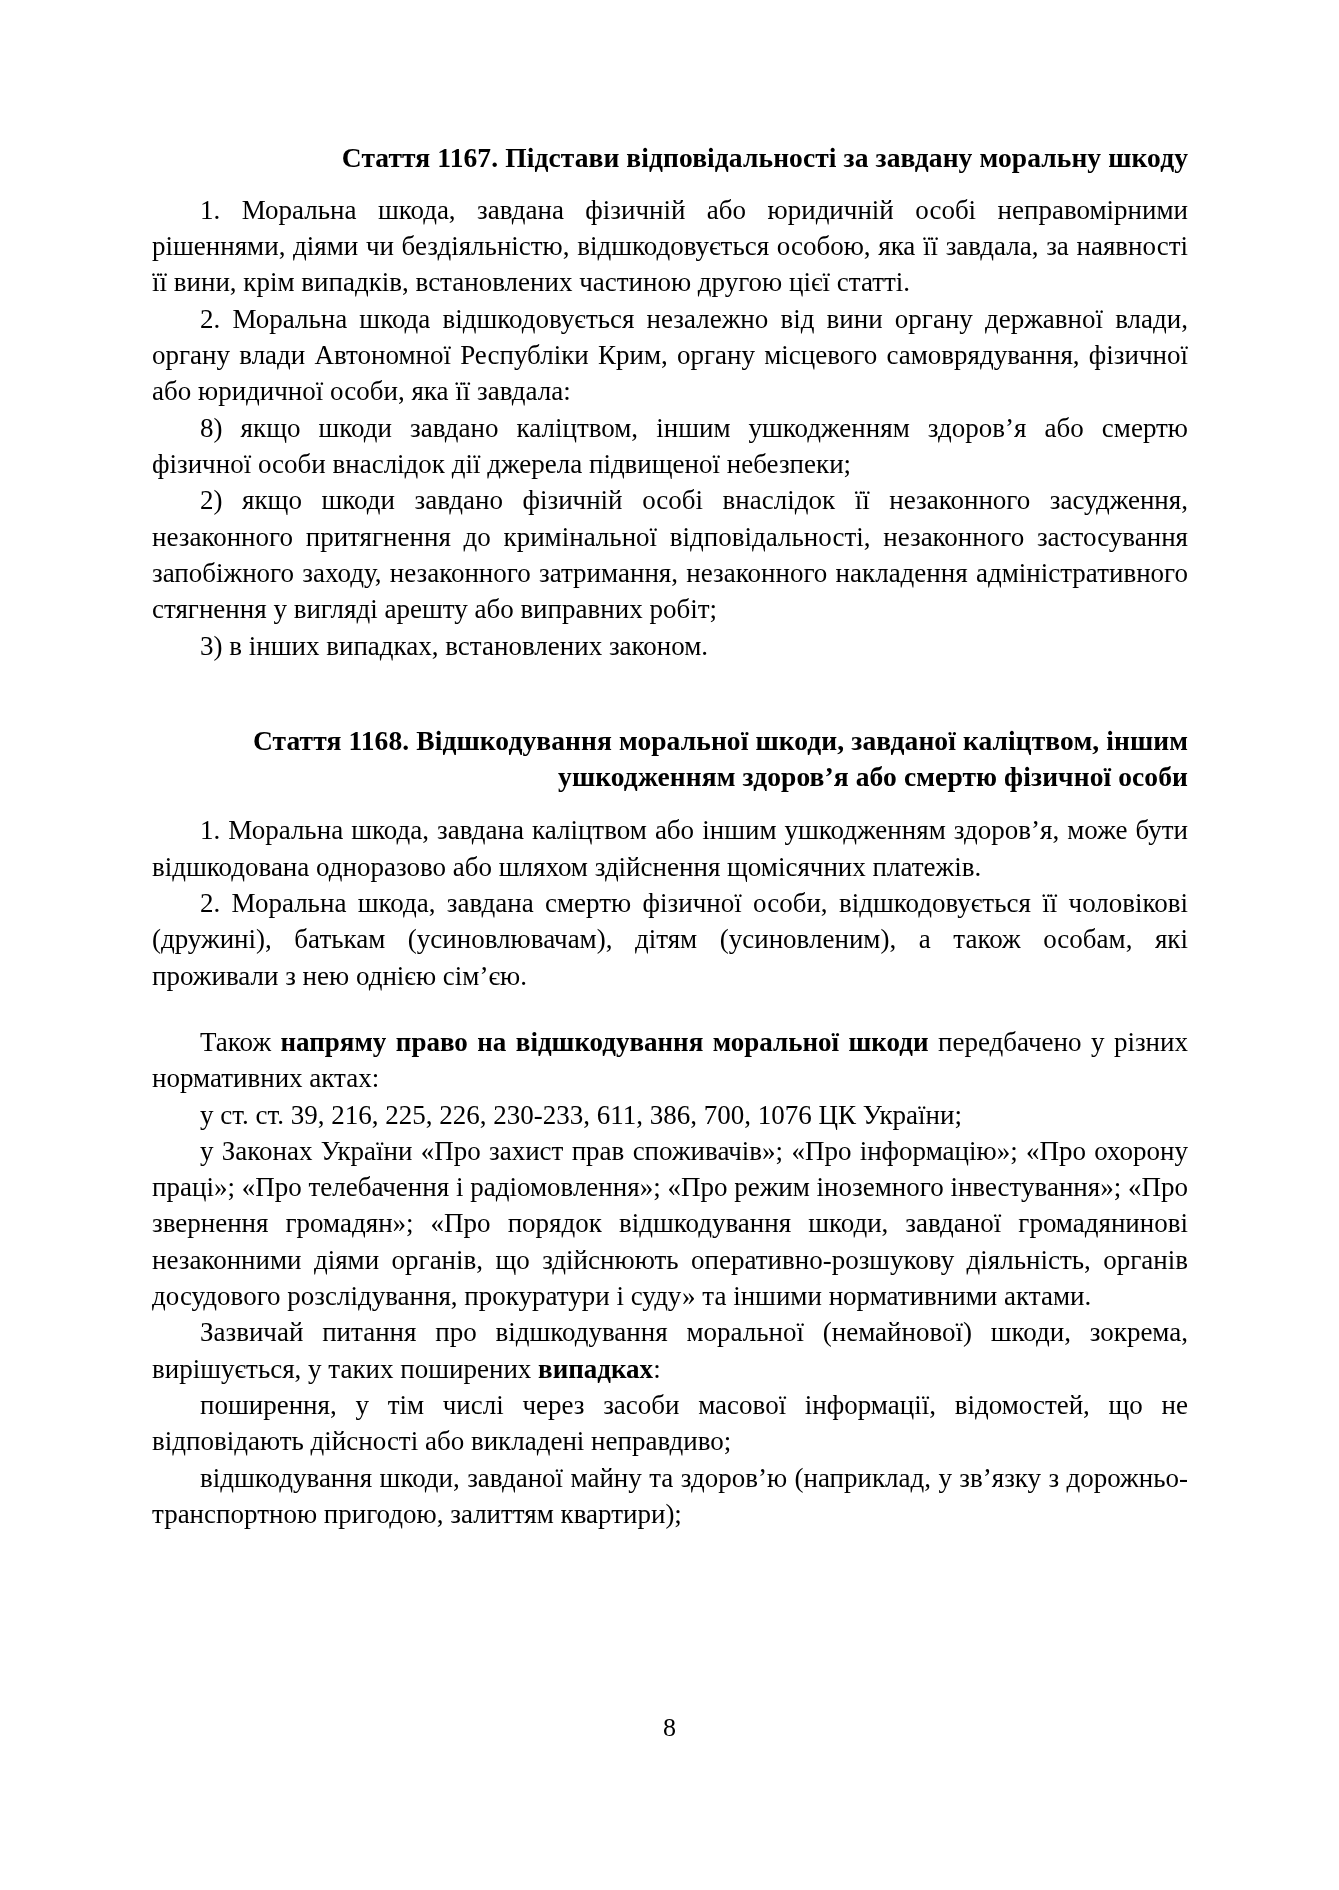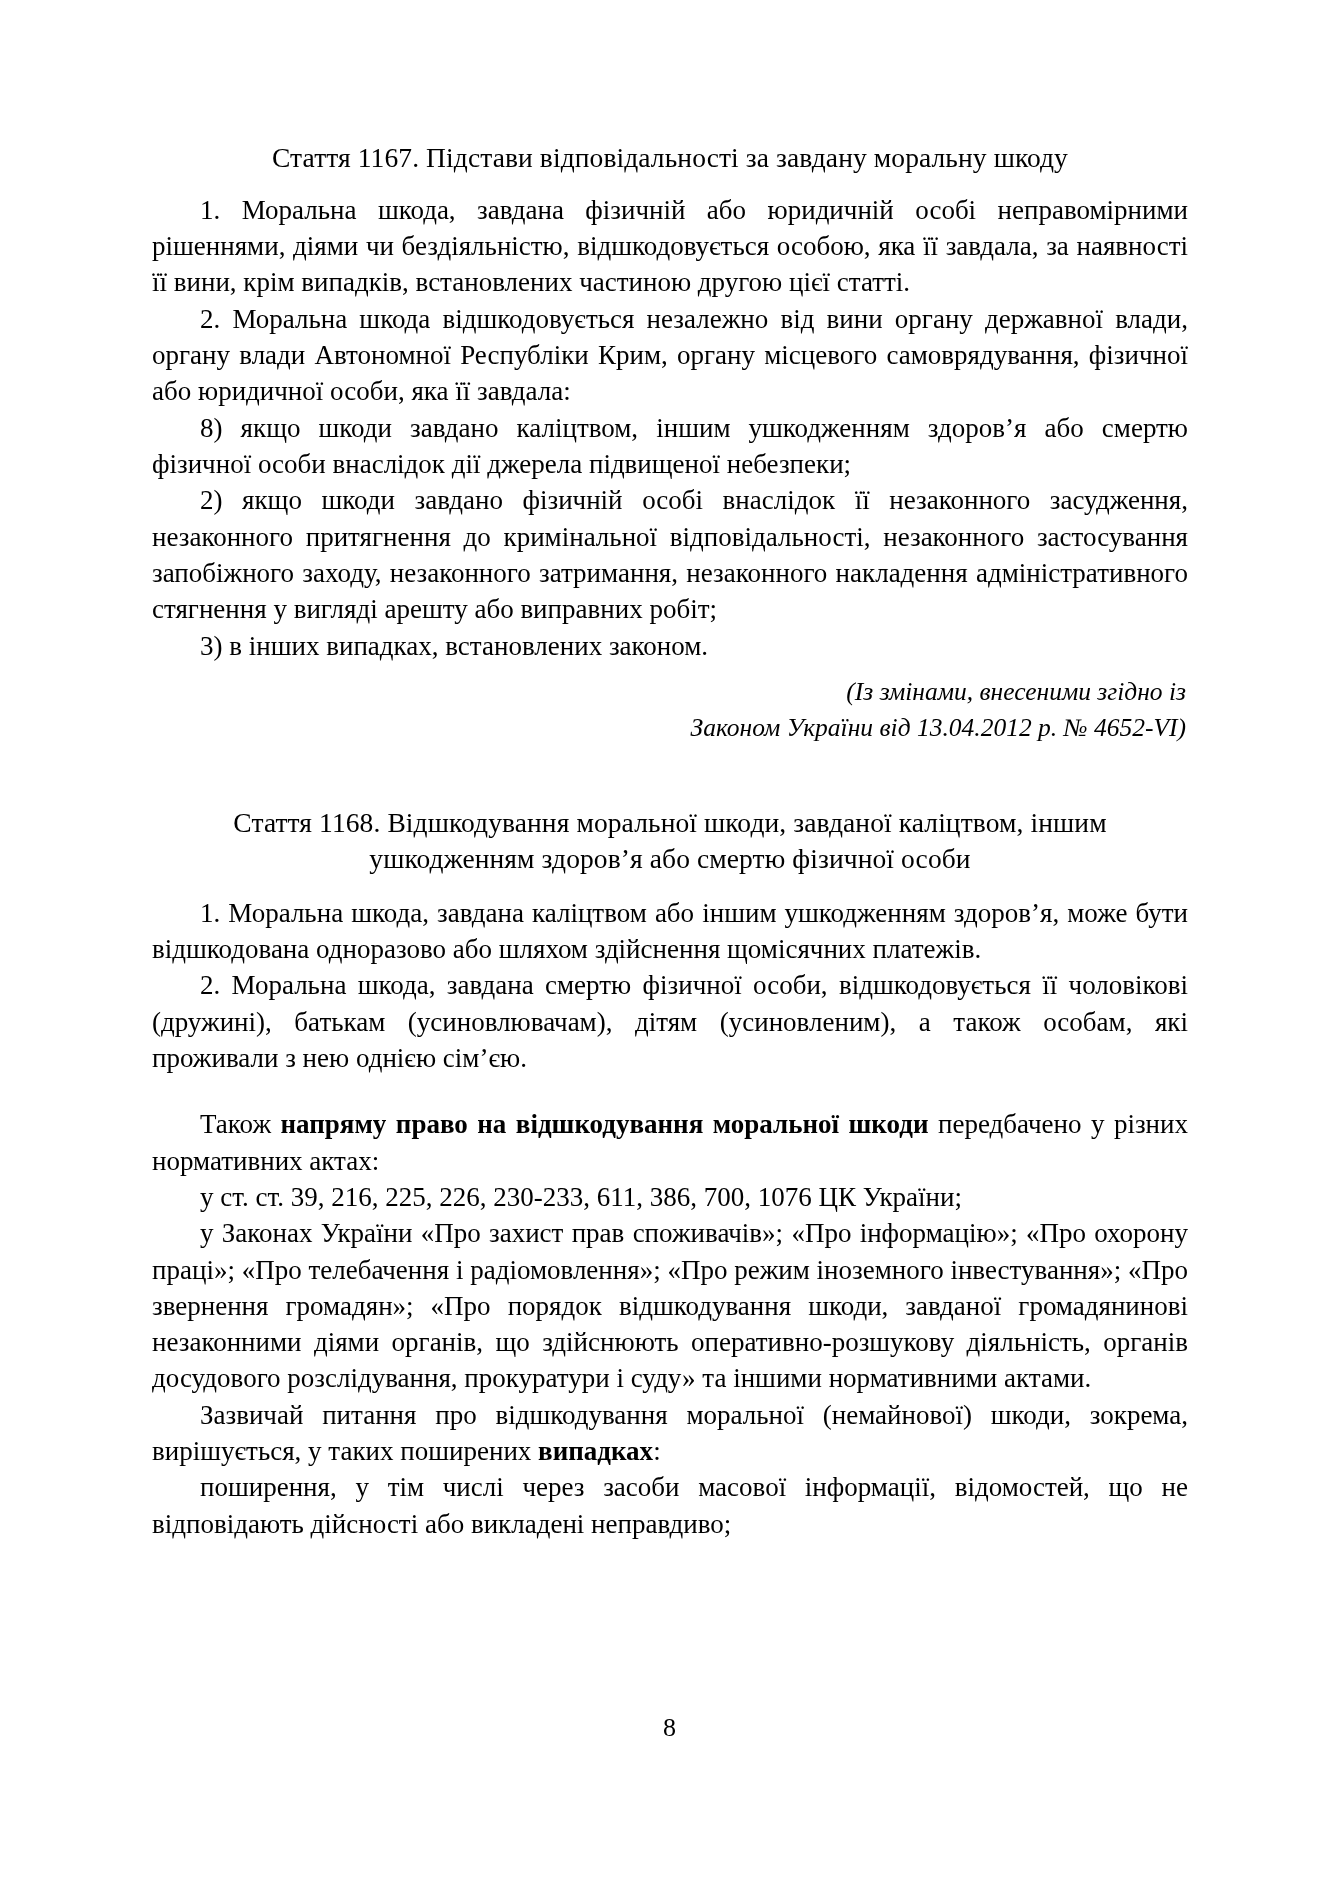--- a/index.html
+++ b/index.html
@@ -22,22 +22,22 @@
     overflow: hidden;
   }
   .content {
     position: absolute;
     left: 152px;
     top: 140px;
     width: 1036px;
   }
   .article-title {
     font-size: 27.5px;
-    font-weight: normal;
-    text-align: center;
+    font-weight: bold;
+    text-align: right;
     line-height: 1.30;
     margin: 0 0 16px 0;
     letter-spacing: 0.1px;
   }
   .article-title.second {
     margin-top: 13px;
     margin-bottom: 18px;
   }
   p.body {
     font-size: 27px;
@@ -84,24 +84,20 @@
     <p class="body">1. Моральна шкода, завдана фізичній або юридичній особі неправомірними рішеннями, діями чи бездіяльністю, відшкодовується особою, яка її завдала, за наявності її вини, крім випадків, встановлених частиною другою цієї статті.</p>
 
     <p class="body">2. Моральна шкода відшкодовується незалежно від вини органу державної влади, органу влади Автономної Республіки Крим, органу місцевого самоврядування, фізичної або юридичної особи, яка її завдала:</p>
 
     <p class="body">8) якщо шкоди завдано каліцтвом, іншим ушкодженням здоров’я або смертю фізичної особи внаслідок дії джерела підвищеної небезпеки;</p>
 
     <p class="body">2) якщо шкоди завдано фізичній особі внаслідок її незаконного засудження, незаконного притягнення до кримінальної відповідальності, незаконного застосування запобіжного заходу, незаконного затримання, незаконного накладення адміністративного стягнення у вигляді арешту або виправних робіт;</p>
 
     <p class="body nojust">3) в інших випадках, встановлених законом.</p>
 
-    <div class="citation">
-      <div>(Із змінами, внесеними згідно із</div>
-      <div>Законом України від 13.04.2012 р. № 4652-VI)</div>
-    </div>
 
     <div class="gap-lg"></div>
 
     <h1 class="article-title second">
       <span>Стаття 1168. Відшкодування моральної шкоди, завданої каліцтвом, іншим</span><br>
       <span>ушкодженням здоров’я або смертю фізичної особи</span>
     </h1>
 
     <p class="body">1. Моральна шкода, завдана каліцтвом або іншим ушкодженням здоров’я, може бути відшкодована одноразово або шляхом здійснення щомісячних платежів.</p>
 
@@ -116,17 +112,18 @@
     <p class="body nojust">у ст. ст. 39, 216, 225, 226, 230-233, 611, 386, 700, 1076 ЦК України;</p>
 
     <p class="body">у Законах України «Про захист прав споживачів»; «Про інформацію»; «Про охорону праці»; «Про телебачення і радіомовлення»; «Про режим іноземного інвестування»; «Про звернення громадян»; «Про порядок відшкодування шкоди, завданої громадянинові незаконними діями органів, що здійснюють оперативно-розшукову діяльність, органів досудового розслідування, прокуратури і суду» та іншими нормативними актами.</p>
 
     <p class="body">
       <span>Зазвичай питання про відшкодування моральної (немайнової) шкоди, зокрема, вирішується, у таких поширених </span><b class="emph">випадках</b><span>:</span>
     </p>
 
     <p class="body">поширення, у тім числі через засоби масової інформації, відомостей, що не відповідають дійсності або викладені неправдиво;</p>
 
+    <p class="body">відшкодування шкоди, завданої майну та здоров’ю (наприклад, у зв’язку з дорожньо-транспортною пригодою, залиттям квартири);</p>
 
   </div>
 
   <div class="page-number">8</div>
 </div>
 
 </body></html>

